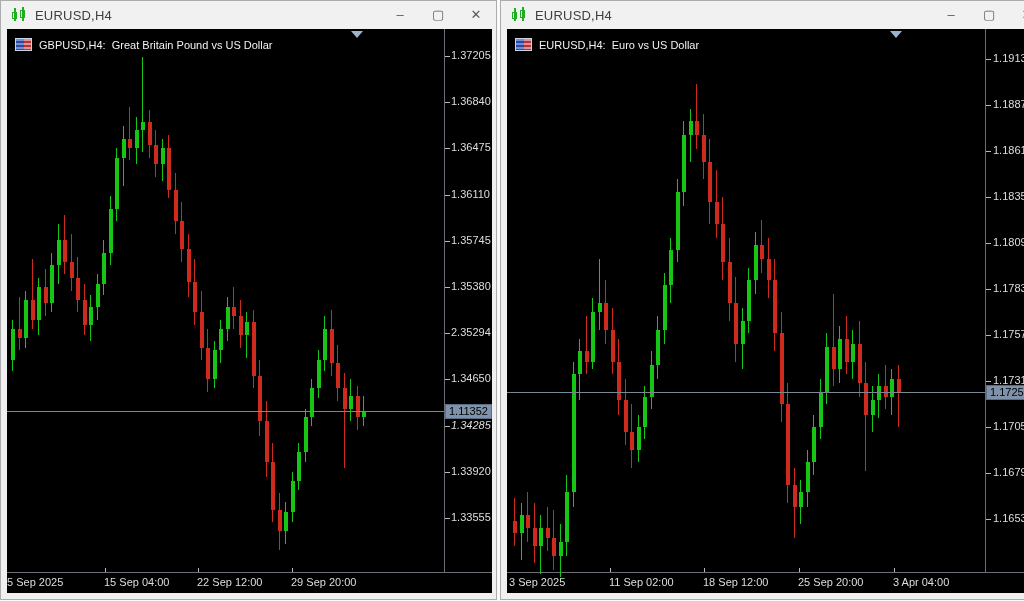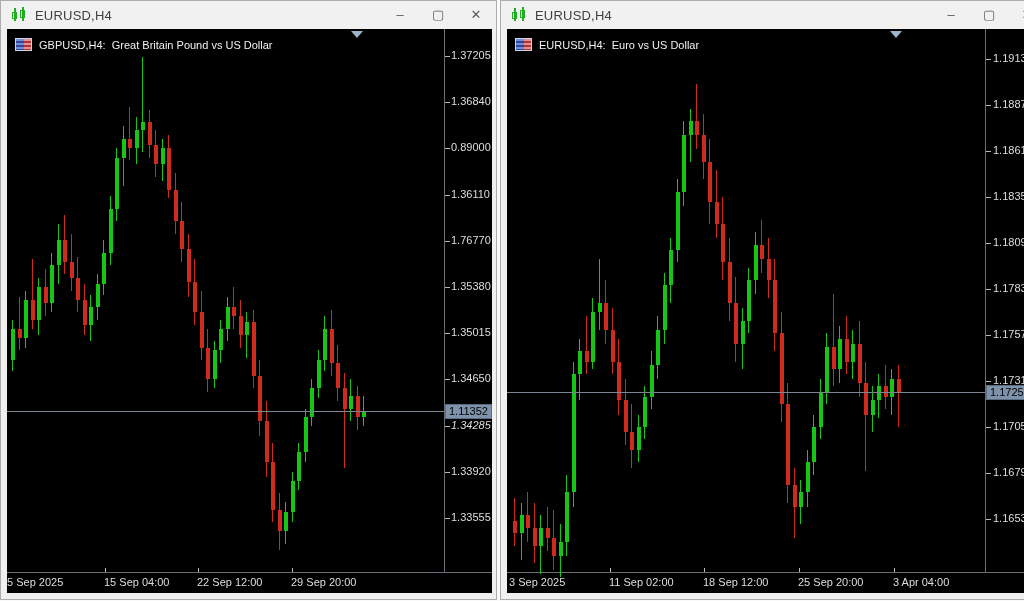--- a/index.html
+++ b/index.html
@@ -188,29 +188,29 @@
       <div class="body bull" style="left: 342px; top: 367px; width: 4px; height: 13px;"></div>
       <div class="wick bear" style="left: 350px; top: 357px; height: 44px;"></div>
       <div class="body bear" style="left: 349px; top: 367px; width: 4px; height: 21px;"></div>
       <div class="wick bull" style="left: 356px; top: 367px; height: 30px;"></div>
       <div class="body bull" style="left: 355px; top: 382px; width: 4px; height: 6px;"></div>
       <div class="ptick" style="left: 438px; top: 27px;"></div>
       <div class="plabel" style="left: 444px; top: 20px;">1.37205</div>
       <div class="ptick" style="left: 438px; top: 73px;"></div>
       <div class="plabel" style="left: 444px; top: 66px;">1.36840</div>
       <div class="ptick" style="left: 438px; top: 119px;"></div>
-      <div class="plabel" style="left: 444px; top: 112px;">0.89000</div>
+      <div class="plabel" style="left: 444px; top: 112px;">1.36475</div>
       <div class="ptick" style="left: 438px; top: 166px;"></div>
       <div class="plabel" style="left: 444px; top: 159px;">1.36110</div>
       <div class="ptick" style="left: 438px; top: 212px;"></div>
-      <div class="plabel" style="left: 444px; top: 205px;">1.76770</div>
+      <div class="plabel" style="left: 444px; top: 205px;">1.35745</div>
       <div class="ptick" style="left: 438px; top: 258px;"></div>
       <div class="plabel" style="left: 444px; top: 251px;">1.35380</div>
       <div class="ptick" style="left: 438px; top: 304px;"></div>
-      <div class="plabel" style="left: 444px; top: 297px;">1.35015</div>
+      <div class="plabel" style="left: 444px; top: 297px;">2.35294</div>
       <div class="ptick" style="left: 438px; top: 350px;"></div>
       <div class="plabel" style="left: 444px; top: 343px;">1.34650</div>
       <div class="ptick" style="left: 438px; top: 397px;"></div>
       <div class="plabel" style="left: 444px; top: 390px; font-style: italic;">1.34285</div>
       <div class="ptick" style="left: 438px; top: 443px;"></div>
       <div class="plabel" style="left: 444px; top: 436px;">1.33920</div>
       <div class="ptick" style="left: 438px; top: 489px;"></div>
       <div class="plabel" style="left: 444px; top: 482px;">1.33555</div>
       <div class="tlabel" style="left: 0px; top: 547px;">5 Sep 2025</div>
       <div class="ttick" style="left: 98px; top: 539px;"></div>

